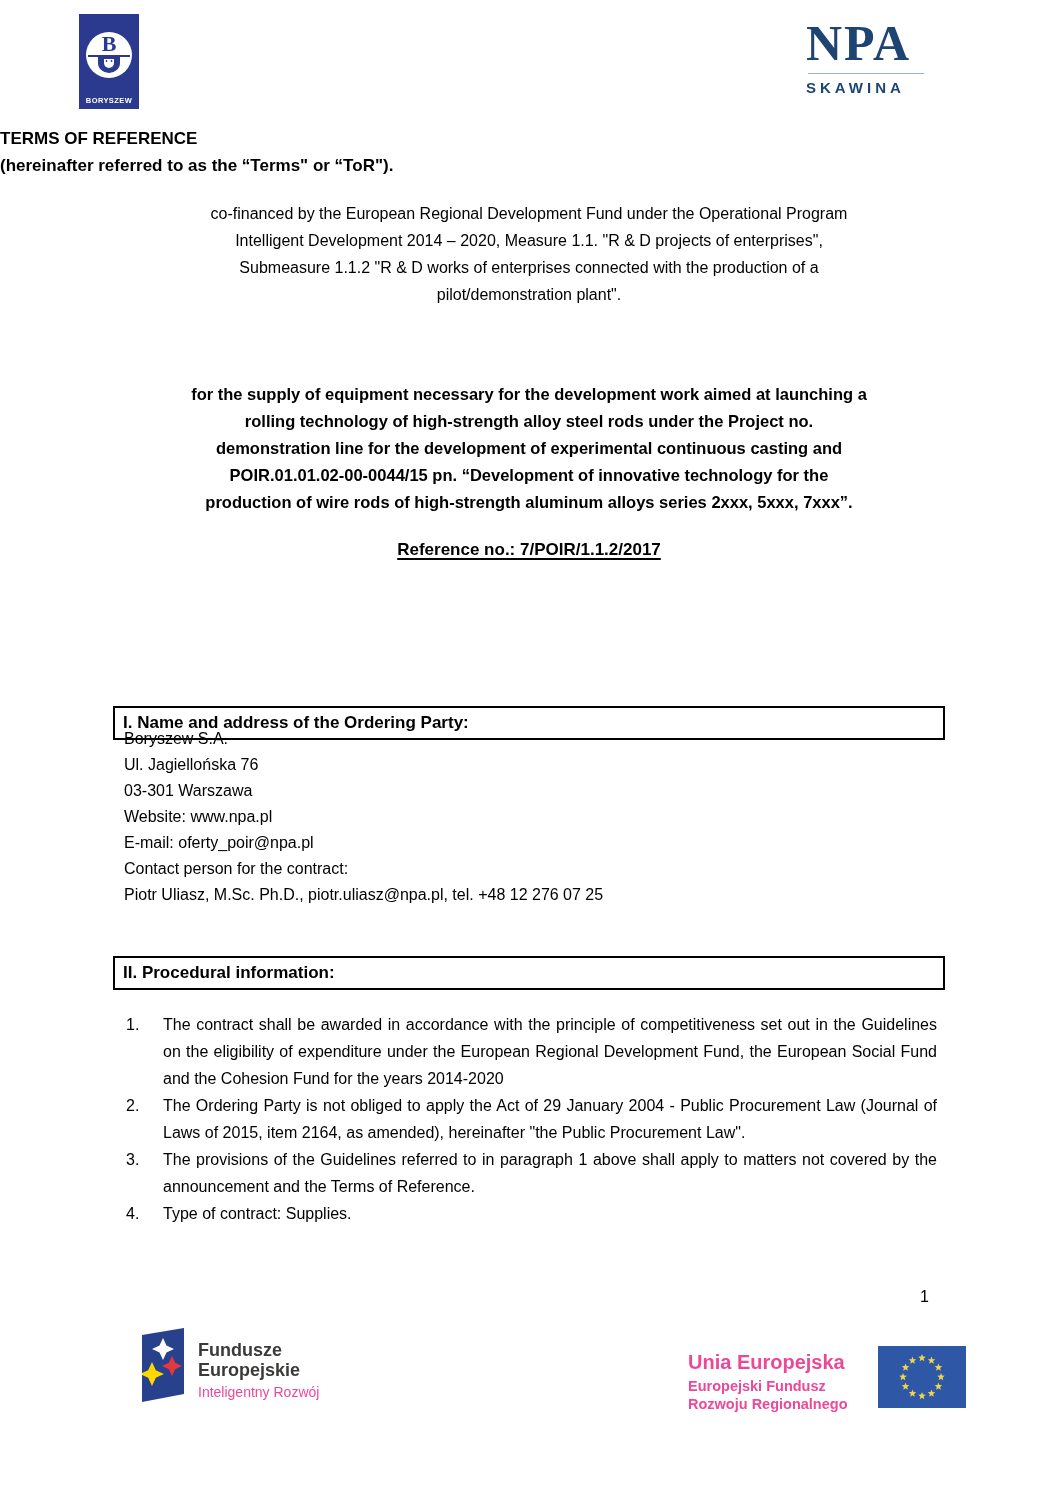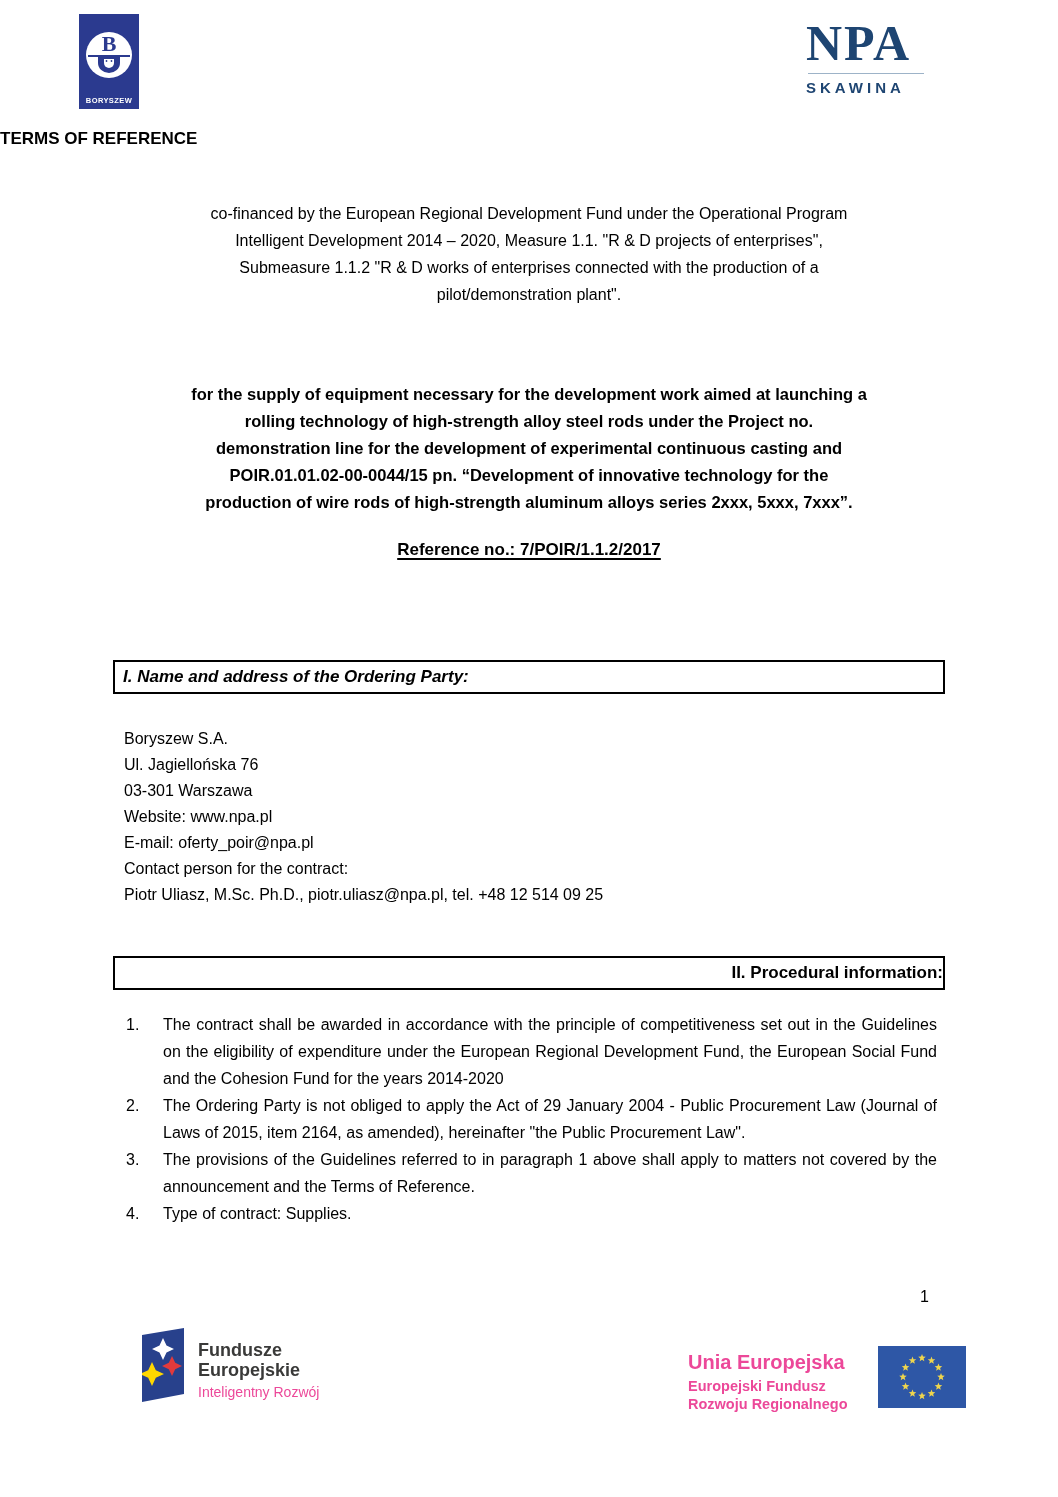--- a/index.html
+++ b/index.html
@@ -20,22 +20,22 @@
          font-size:16px;line-height:27px;}
   .subject{position:absolute;top:381px;left:0;width:100%;text-align:center;
          font-size:16.5px;font-weight:bold;line-height:27px;}
   .reference{position:absolute;top:540px;left:0;width:100%;text-align:center;
          font-size:17px;font-weight:bold;text-decoration:underline;
          text-decoration-thickness:2px;text-underline-offset:3px;}
 
   
   .section-box{position:absolute;left:113px;width:832px;height:34px;box-sizing:border-box;
          border:2px solid #000;font-weight:bold;font-size:17px;line-height:30px;padding-left:8px;}
-  .box1{top:660px;font-style:italic;}
-  .box2{top:956px;text-align:right;}
+  .box1{top:706px;}
+  .box2{top:956px;}
 
   
   .address{position:absolute;left:124px;top:726px;font-size:16px;line-height:26px;}
 
   
   .plist{position:absolute;left:126px;top:1011px;width:811px;font-size:16px;line-height:27px;}
   .plist .li{display:flex;}
   .plist .num{width:37px;flex:none;}
   .plist .txt{flex:1;text-align:justify;}
 
@@ -70,20 +70,21 @@
   </svg>
 
   <div class="logo-npa">
     <div class="npa-name">NPA</div>
     <div class="npa-rule"></div>
     <div class="npa-city">SKAWINA</div>
   </div>
 
   <div class="title">
       <div>TERMS OF REFERENCE</div>
+      <div>(hereinafter referred to as the “Terms" or “ToR").</div>
     </div>
 
   <div class="intro">
       <div>co-financed by the European Regional Development Fund under the Operational Program</div>
       <div>Intelligent Development 2014 – 2020, Measure 1.1. "R &amp; D projects of enterprises",</div>
       <div>Submeasure 1.1.2 "R &amp; D works of enterprises connected with the production of a</div>
       <div>pilot/demonstration plant".</div>
     </div>
 
   <div class="subject">
@@ -99,21 +100,21 @@
   <div class="section-box box1">
     <span>I. Name and address of the Ordering Party:</span>
   </div>
   <div class="address">
       <div>Boryszew S.A.</div>
       <div>Ul. Jagiellońska 76</div>
       <div>03-301 Warszawa</div>
       <div>Website: www.npa.pl</div>
       <div>E-mail: oferty_poir@npa.pl</div>
       <div>Contact person for the contract:</div>
-      <div>Piotr Uliasz, M.Sc. Ph.D., piotr.uliasz@npa.pl, tel. +48 12 514 09 25</div>
+      <div>Piotr Uliasz, M.Sc. Ph.D., piotr.uliasz@npa.pl, tel. +48 12 276 07 25</div>
     </div>
 
   <div class="section-box box2">
     <span>II. Procedural information:</span>
   </div>
 
   <div class="plist">
     <div class="li">
       <div class="num">1.</div>
       <div class="txt">The contract shall be awarded in accordance with the principle of competitiveness set out in the Guidelines on the eligibility of expenditure under the European Regional Development Fund, the European Social Fund and the Cohesion Fund for the years 2014-2020</div>

